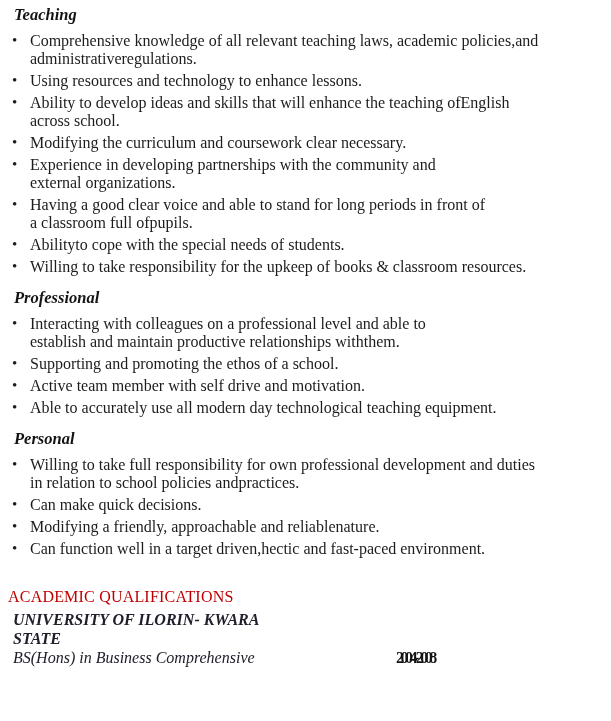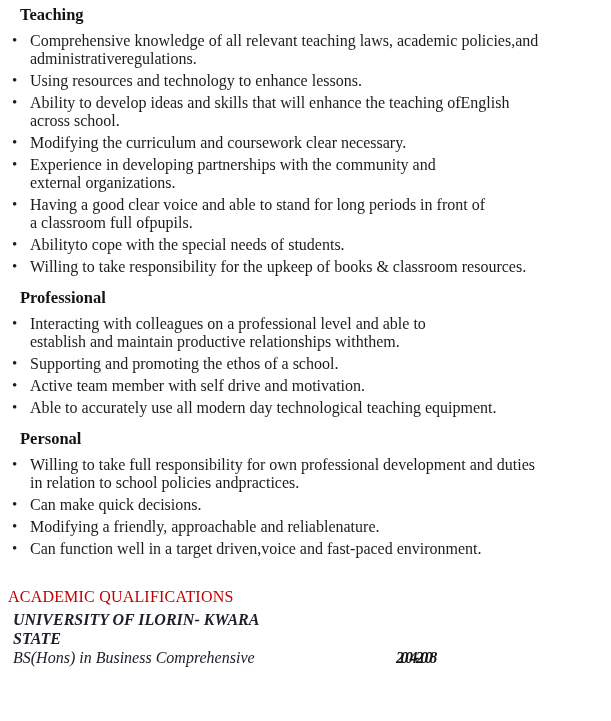--- a/index.html
+++ b/index.html
@@ -17,21 +17,22 @@
     box-sizing: border-box;
     width: 611px;
     height: 721px;
     padding: 6px 8px 0 12px;
   }
   .section { margin-top: 13px; }
   .section:first-child { margin-top: 0; }
   .section-heading {
     font-size: 16.5px;
     font-weight: bold;
-    margin: 0 0 8px 8px;
+    font-style: italic;
+    margin: 0 0 8px 2px;
     color: #141414;
   }
   ul.bullets {
     list-style: none;
     margin: 0;
     padding: 0;
   }
   ul.bullets li {
     position: relative;
     padding-left: 18px;
@@ -68,21 +69,20 @@
     margin-top: 1px;
   }
   .degree {
     font-style: italic;
     color: #20202c;
   }
   .dates {
     position: absolute;
     left: 383px;
     top: 0;
-    font-style: italic;
     font-weight: bold;
     color: #141414;
     letter-spacing: -3.5px;
     text-align: center;
   }
 </style>
 </head>
 <body>
 
 <div class="page">
@@ -116,21 +116,21 @@
     </ul>
   </div>
 
   <div class="section">
     <h2 class="section-heading">Personal</h2>
     <ul class="bullets">
       <li>Willing to take full responsibility for own professional development and duties
 in relation to school policies andpractices.</li>
       <li>Can make quick decisions.</li>
       <li>Modifying a friendly, approachable and reliablenature.</li>
-      <li>Can function well in a target driven,voice and fast-paced environment.</li>
+      <li>Can function well in a target driven,hectic and fast-paced environment.</li>
     </ul>
   </div>
 
   <div class="qualifications">
     <h2 class="qual-heading">ACADEMIC QUALIFICATIONS</h2>
     <div class="institution">UNIVERSITY OF ILORIN- KWARA
 STATE</div>
     <div class="degree-row">
       <span class="degree">BS(Hons) in Business Comprehensive</span>
       <span class="dates">2004-2008</span>

